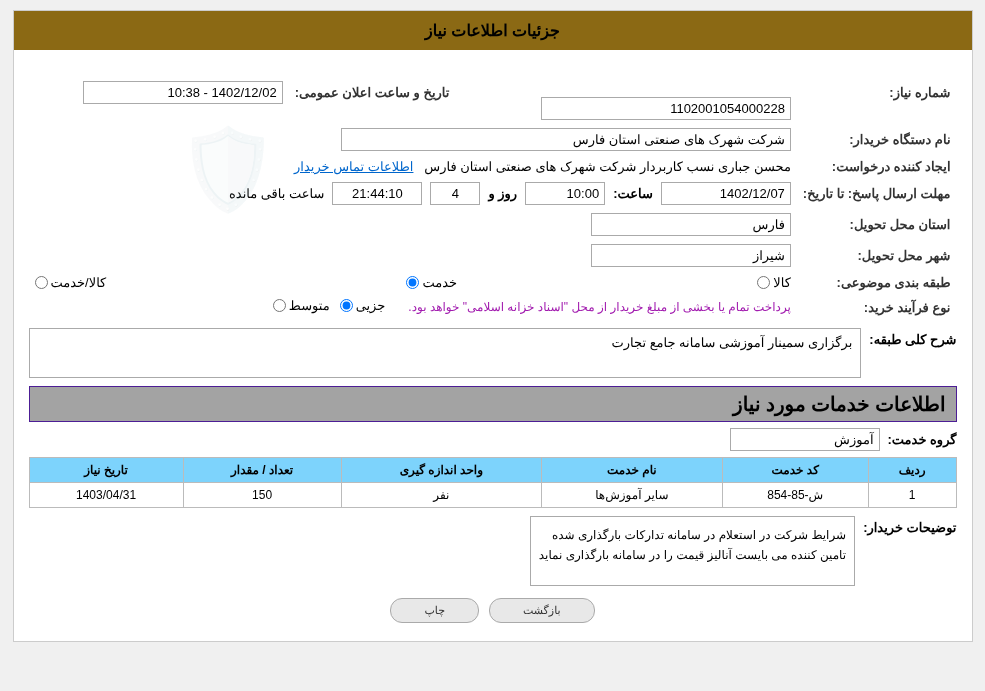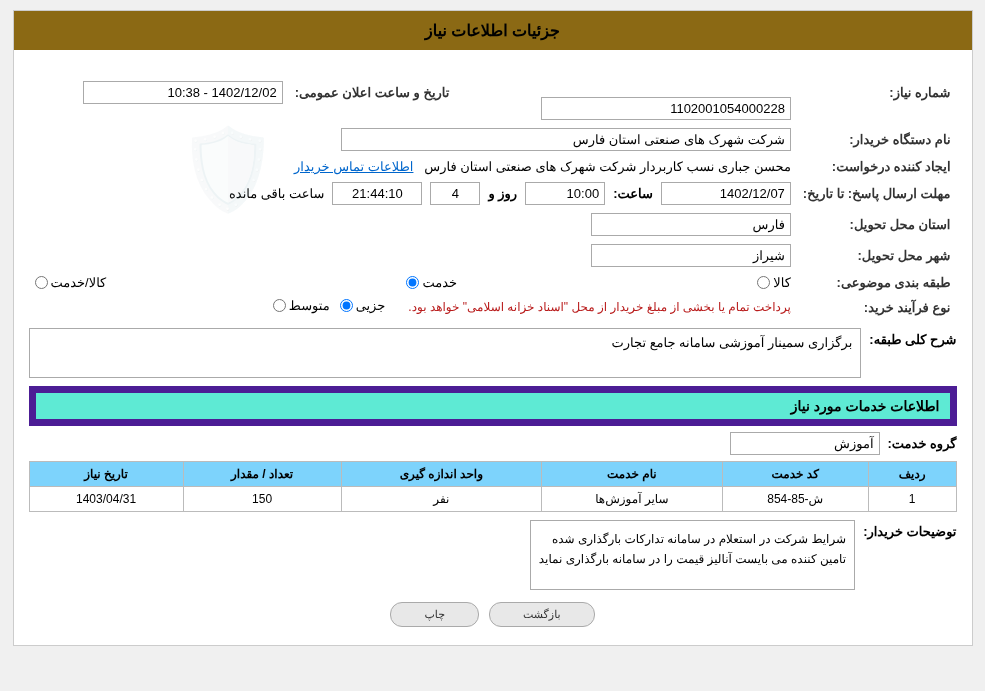--- a/index.html
+++ b/index.html
@@ -24,25 +24,25 @@
       color: #000000;
       text-align: center;
       padding: 10px 0;
       font-size: 16px;
       font-weight: bold;
     }
     .content {
       padding: 10px 15px;
     }
     .section-header {
-      background: #5eead4;
-      border: 7px solid #4c1d95;
+      background: #a3a3a3;
+      border: 1px solid #4c1d95;
       padding: 5px 10px;
       font-weight: bold;
-      font-size: 14px;
+      font-size: 20px;
       margin: 8px 0 6px 0;
     }
     .info-grid {
       width: 100%;
       border-collapse: collapse;
     }
     .info-grid td {
       padding: 4px 6px;
       vertical-align: middle;
     }
@@ -96,21 +96,21 @@
       display: flex;
       align-items: center;
       gap: 3px;
     }
     .purchase-process {
       display: flex;
       align-items: flex-start;
       gap: 8px;
     }
     .process-text {
-      color: #b91c1c;
+      color: #a21caf;
       font-size: 12px;
       line-height: 1.5;
     }
     .description-box {
       border: 1px solid #aaa;
       background: #fff;
       padding: 6px 8px;
       min-height: 50px;
       width: 100%;
       text-align: right;

